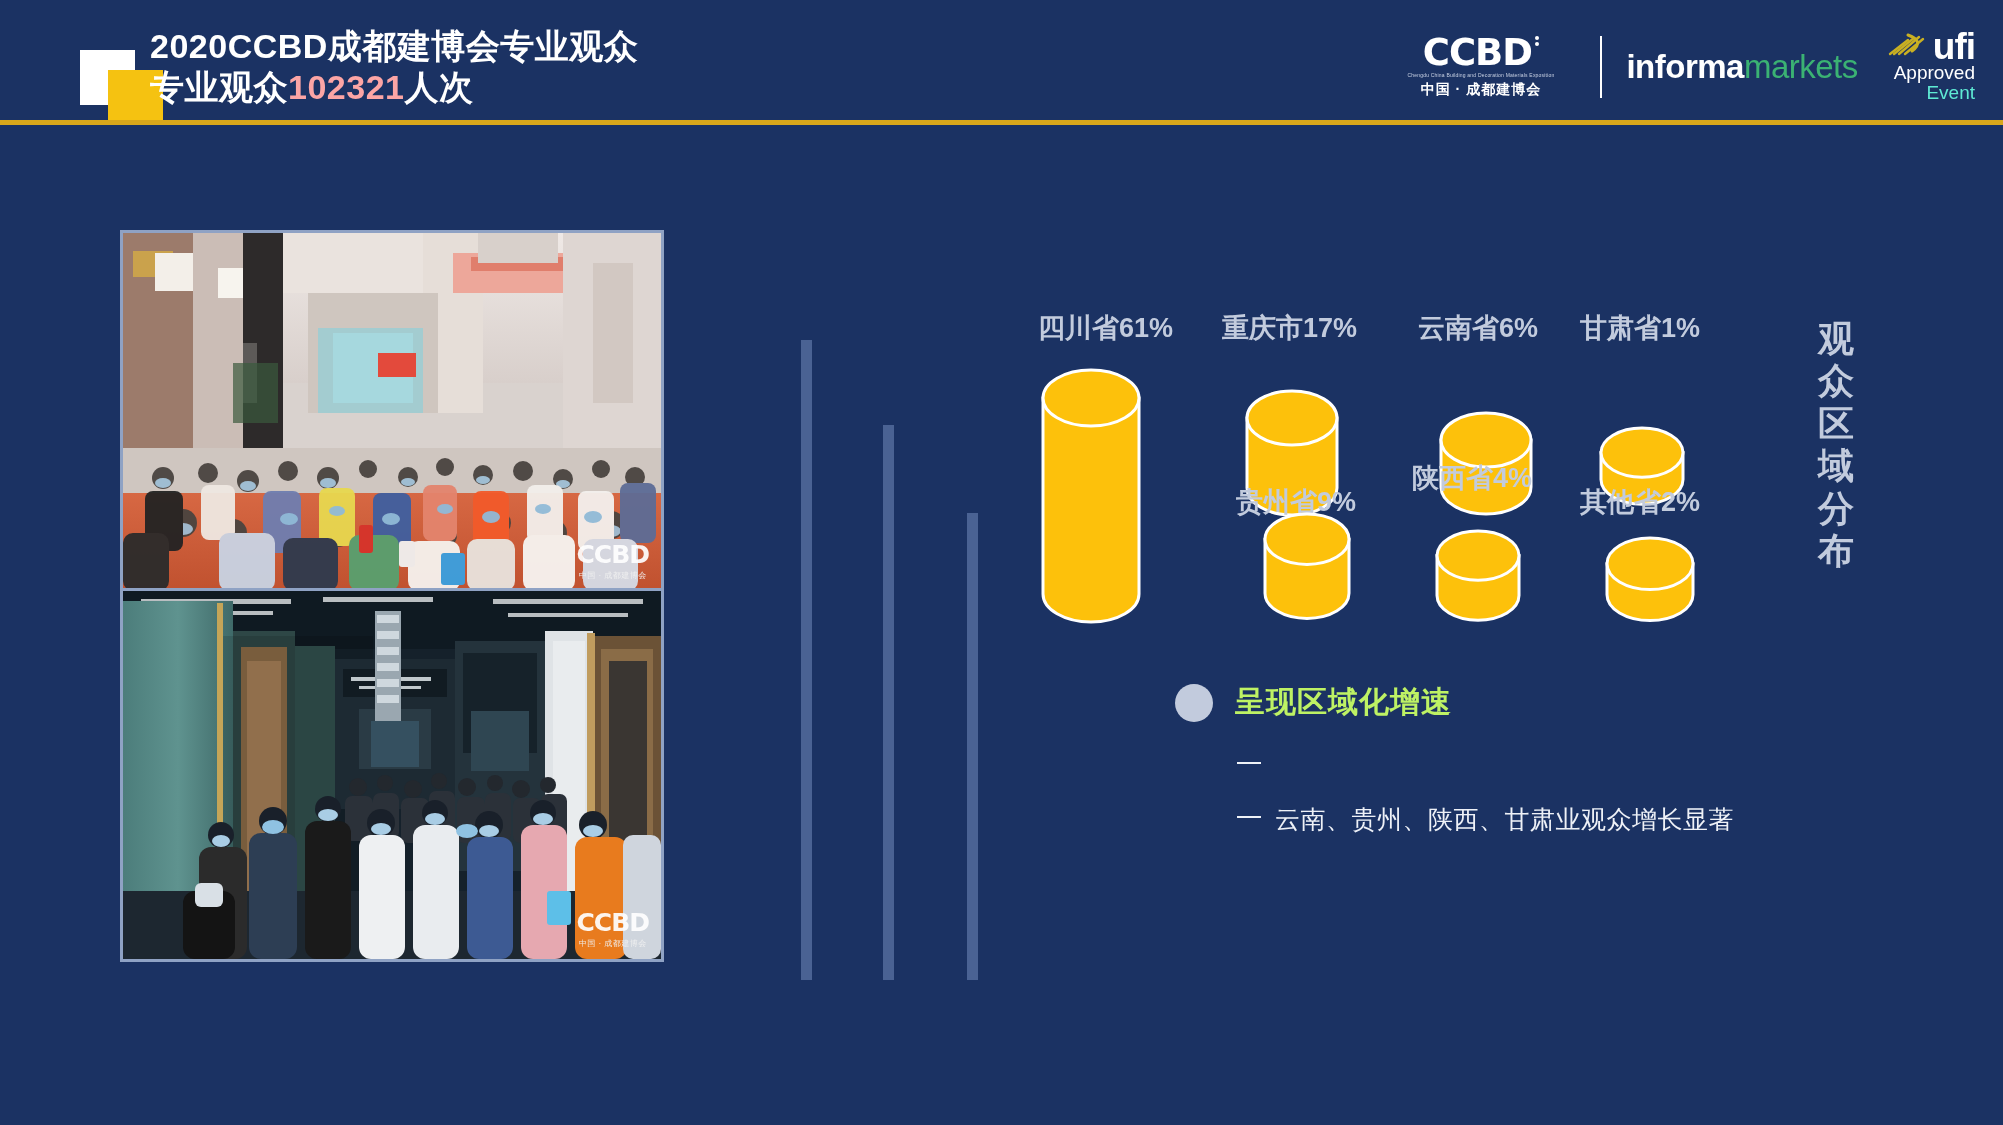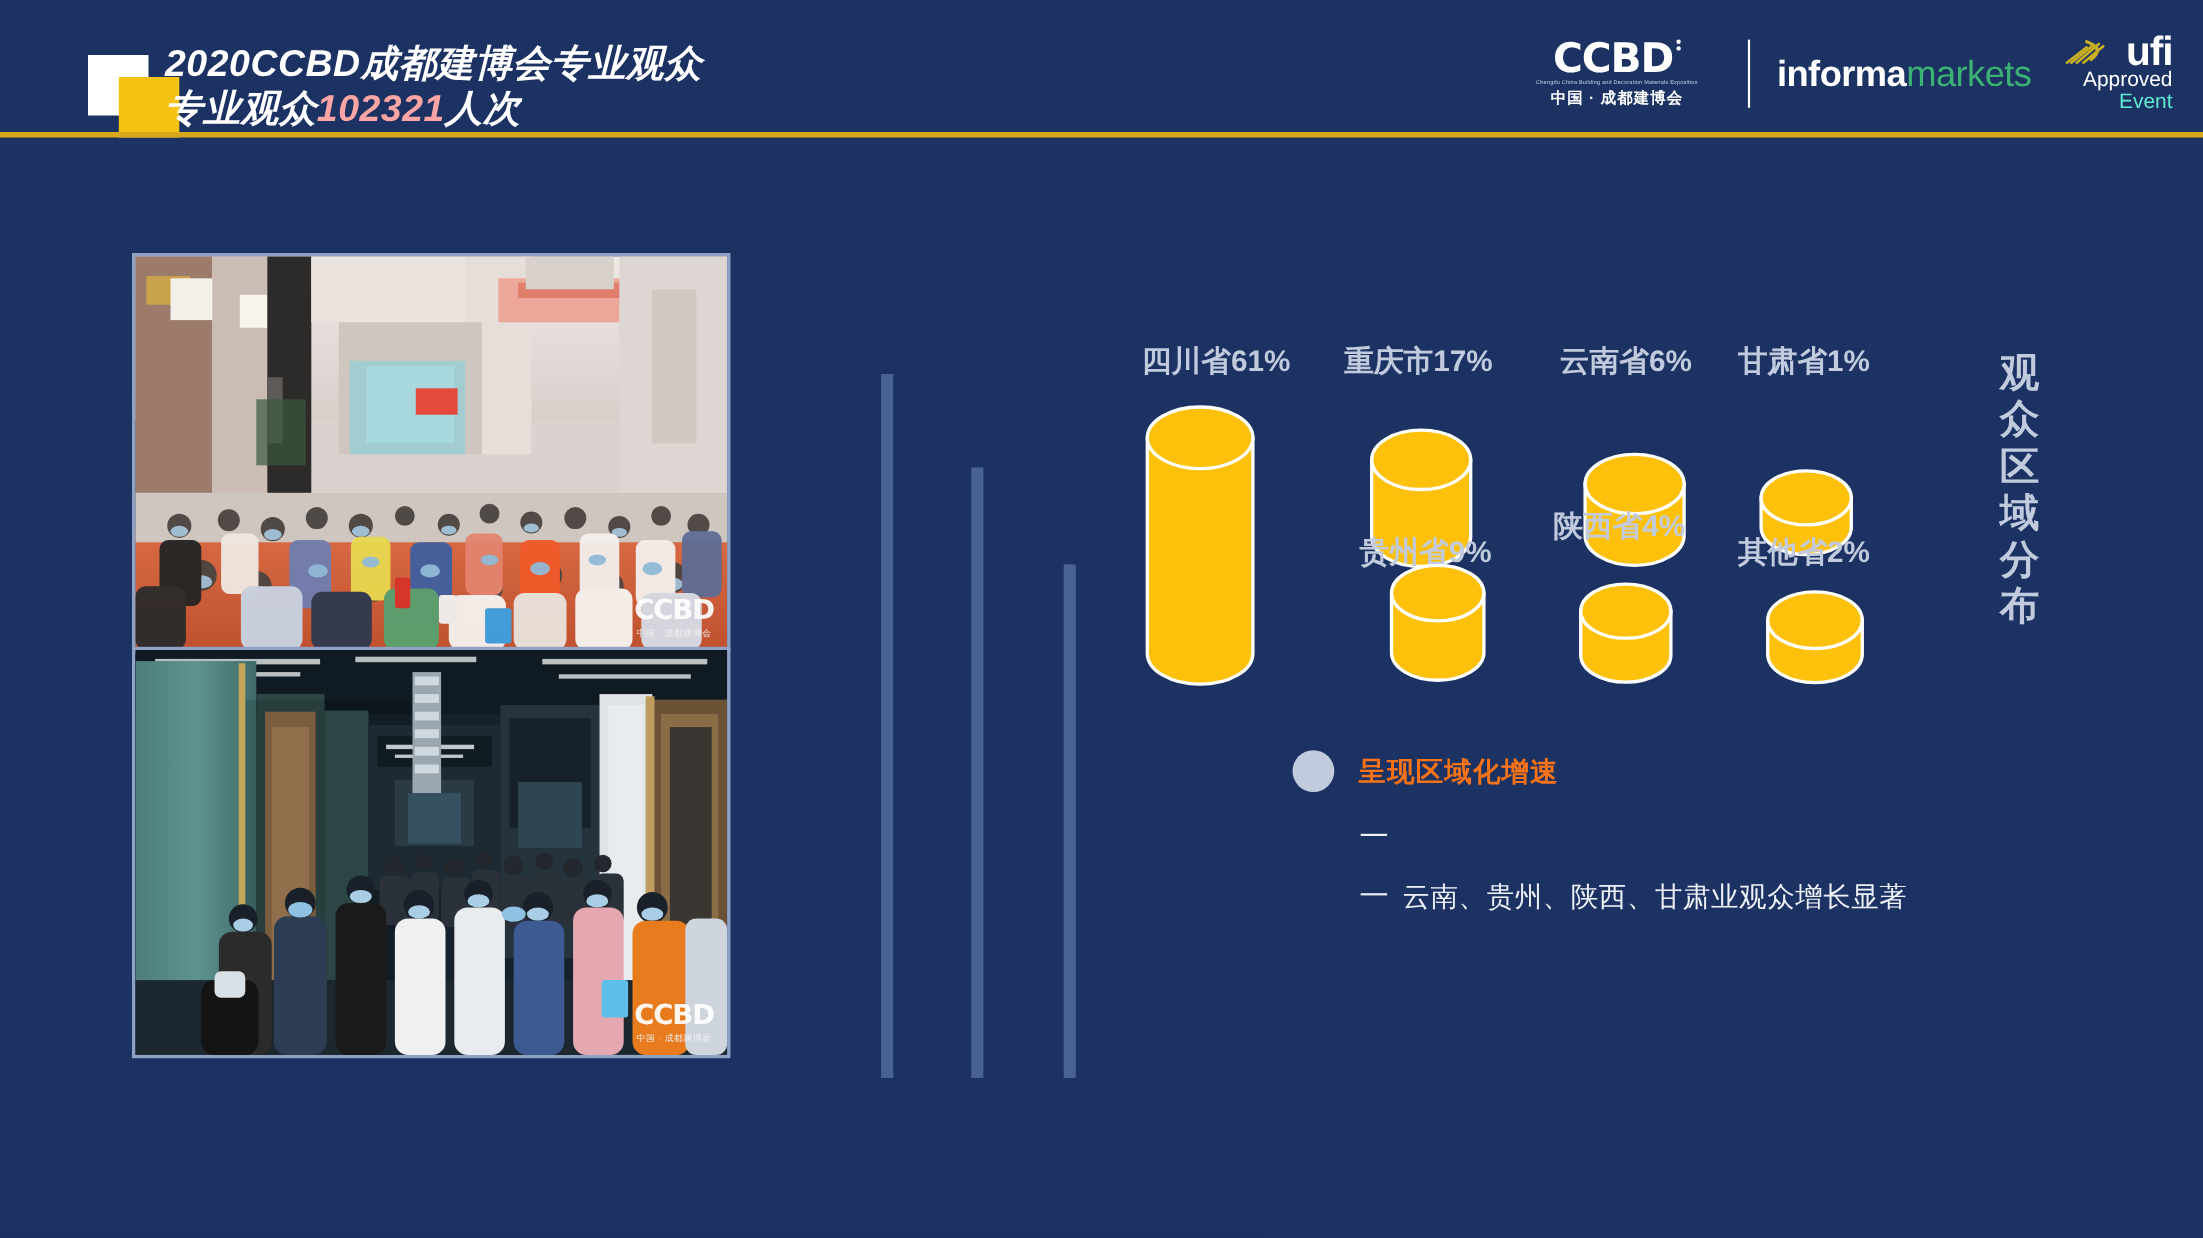--- a/index.html
+++ b/index.html
@@ -8,42 +8,42 @@
     background:#1b3263;
     font-family:"Liberation Sans","DejaVu Sans",sans-serif;
     overflow:hidden;position:relative;
   }
   .slide{position:absolute;inset:0;background:#1b3263;}
 
   
   .hdr{position:absolute;left:0;top:0;width:2003px;height:125px;}
   .logo-sq-white{position:absolute;left:80px;top:50px;width:55px;height:55px;background:#ffffff;}
   .logo-sq-yellow{position:absolute;left:108px;top:70px;width:55px;height:55px;background:#f5c211;}
-  .hdr-titles{position:absolute;left:150px;top:38px;font-style:italic;}
+  .hdr-titles{position:absolute;left:150px;top:26px;}
   .hdr-line1{font-size:34px;font-weight:bold;color:#ffffff;letter-spacing:.5px;line-height:1.22;white-space:nowrap;}
   .hdr-line2{font-size:34px;font-weight:bold;color:#ffffff;letter-spacing:.5px;line-height:1.22;white-space:nowrap;}
   .hdr-line2 .num{color:#fca5a5;}
   .hdr-rule{position:absolute;left:0;top:120px;width:2003px;height:5px;background:#d8a71b;}
 
   
   .logos{position:absolute;right:28px;top:26px;height:82px;display:flex;align-items:center;gap:0;}
   .ccbd-logo{display:flex;flex-direction:column;align-items:center;justify-content:center;padding:0 22px 0 0;}
   .ccbd-word{display:flex;align-items:flex-start;gap:3px;}
   .ccbd-word .gl{font-size:37px;font-weight:bold;color:#fff;letter-spacing:-1px;line-height:.95;
      font-family:"DejaVu Sans",sans-serif;}
   .ccbd-dots{display:flex;flex-direction:column;gap:2px;margin-top:1px;}
   .ccbd-dots i{display:block;width:4px;height:4px;background:#fff;border-radius:50%;}
   .ccbd-sub-en{font-size:5px;color:#c9d2e4;line-height:1.15;margin-top:3px;text-align:center;letter-spacing:.2px;}
   .ccbd-sub-cn{font-size:14px;color:#fff;font-weight:bold;margin-top:2px;letter-spacing:1px;}
   .vbar{width:2px;height:62px;background:#ffffff;margin:0 24px;}
   .informa{display:flex;align-items:baseline;font-size:33px;font-weight:bold;letter-spacing:-.5px;}
   .informa .a{color:#ffffff;}
   .informa .b{color:#3bb273;font-weight:normal;}
   .ufi{display:flex;flex-direction:column;align-items:flex-end;margin-left:30px;}
-  .ufi-top{display:flex;align-items:center;gap:14px;}
+  .ufi-top{display:flex;align-items:flex-start;gap:3px;}
   .ufi-swoosh{width:42px;height:26px;}
   .ufi-word{font-size:37px;font-weight:bold;color:#ffffff;line-height:.85;letter-spacing:-1px;}
   .ufi-l2{font-size:19px;color:#ffffff;line-height:1.05;}
   .ufi-l3{font-size:19px;color:#5eead4;line-height:1.05;}
 
   
   .photo{position:absolute;border:3px solid #8fa2c4;overflow:hidden;}
   .photo1{left:120px;top:230px;width:538px;height:358px;}
   .photo2{left:120px;top:588px;width:538px;height:368px;}
   .ph-canvas{position:absolute;inset:0;}
@@ -61,21 +61,21 @@
   .cyl svg{display:block;overflow:visible;}
 
   
   .vtitle{position:absolute;left:1812px;top:318px;width:50px;
      font-size:36px;font-weight:bold;color:#c2cbdd;line-height:1.18;text-align:center;letter-spacing:2px;}
 
   
   .bullets{position:absolute;left:1175px;top:682px;width:700px;}
   .b-head{display:flex;align-items:center;gap:22px;}
   .b-dot{width:38px;height:38px;border-radius:50%;background:#c2cbdd;flex:none;}
-  .b-head-text{font-size:25px;font-weight:bold;color:#f97316;letter-spacing:1px;}
+  .b-head-text{font-size:30px;font-weight:bold;color:#bef264;letter-spacing:1px;}
   .b-sub{margin-left:62px;margin-top:30px;font-size:25px;color:#eef1f7;letter-spacing:.5px;line-height:1;}
   .b-sub + .b-sub{margin-top:29px;}
   .b-dash{display:inline-block;width:24px;border-top:2px solid #eef1f7;vertical-align:middle;margin-right:14px;
      position:relative;top:-4px;}
 </style>
 </head>
 <body>
 
 <div class="slide">
 

